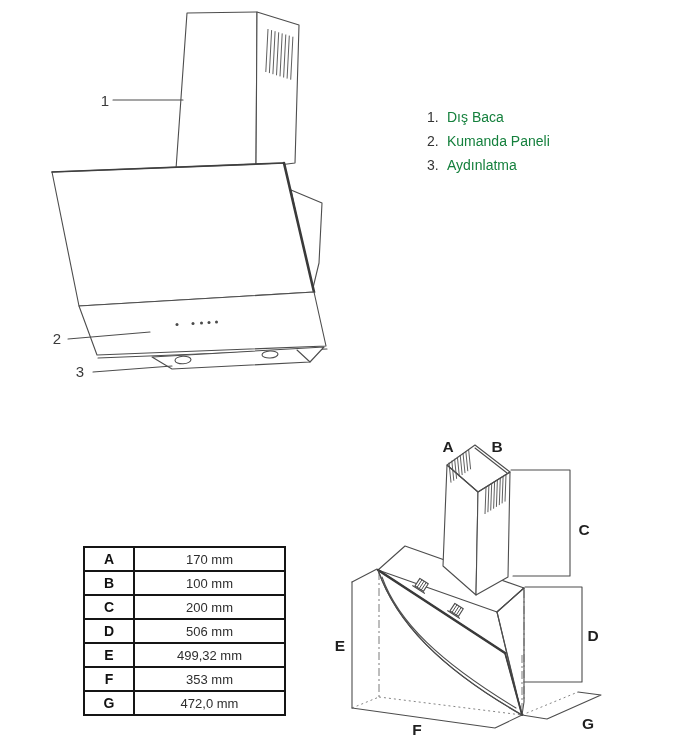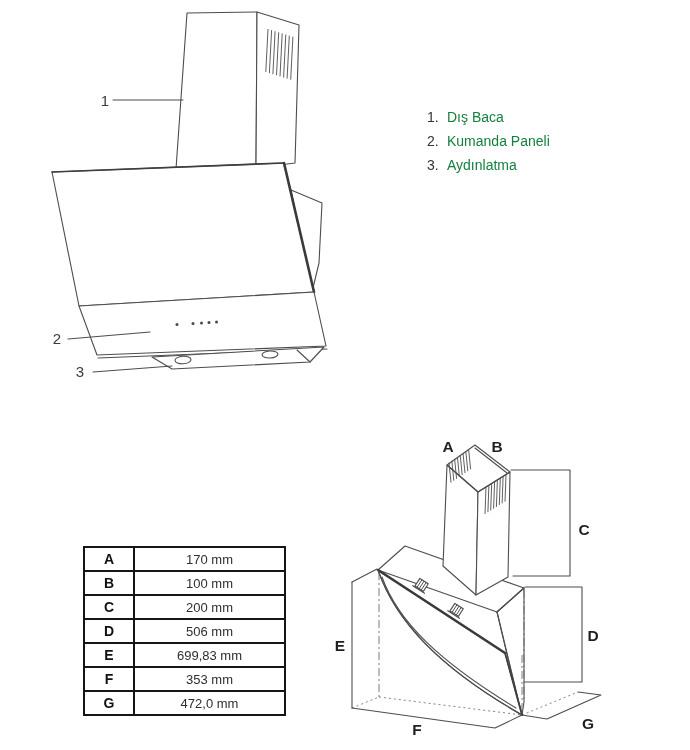--- a/index.html
+++ b/index.html
@@ -115,21 +115,21 @@
       <tr>
         <td class="letter">C</td>
         <td class="value">200 mm</td>
       </tr>
       <tr>
         <td class="letter">D</td>
         <td class="value">506 mm</td>
       </tr>
       <tr>
         <td class="letter">E</td>
-        <td class="value">699,83 mm</td>
+        <td class="value">499,32 mm</td>
       </tr>
       <tr>
         <td class="letter">F</td>
         <td class="value">353 mm</td>
       </tr>
       <tr>
         <td class="letter">G</td>
         <td class="value">472,0 mm</td>
       </tr>
     </tbody>

